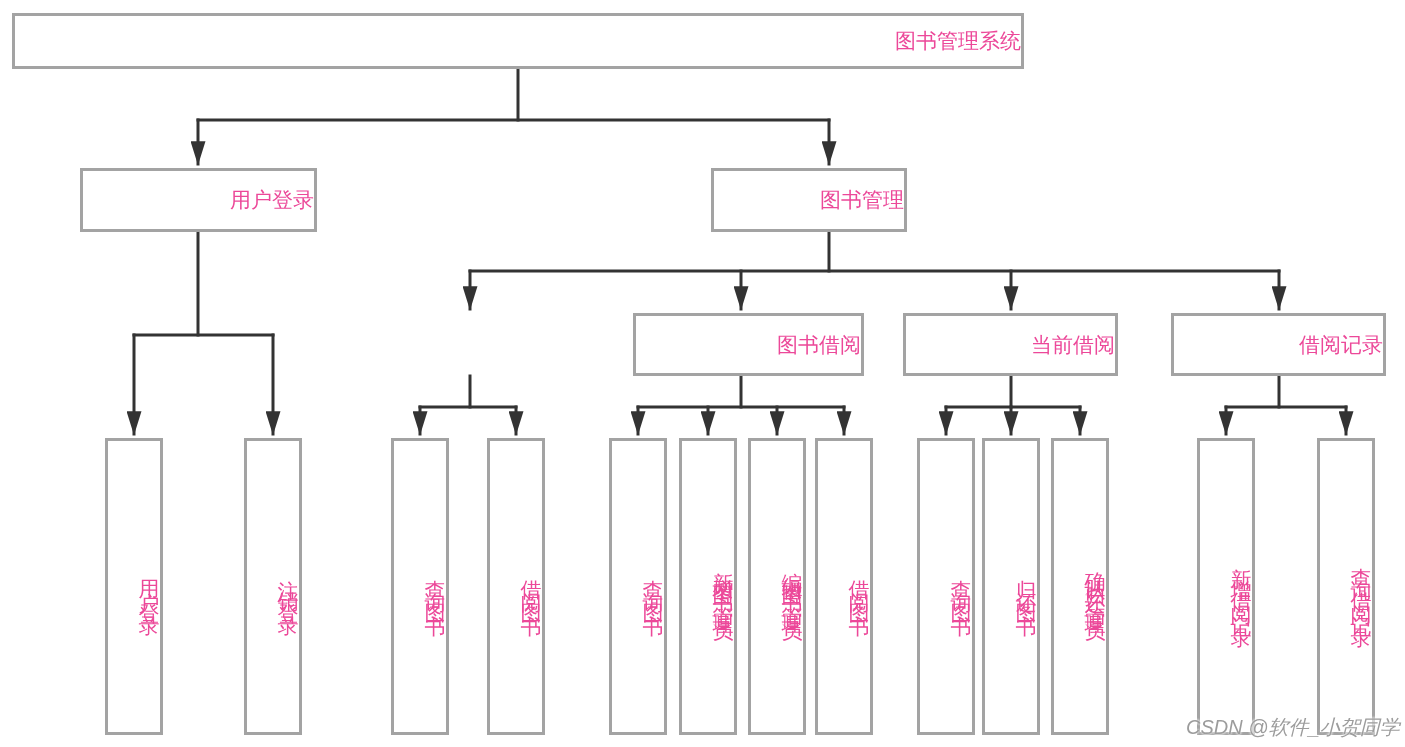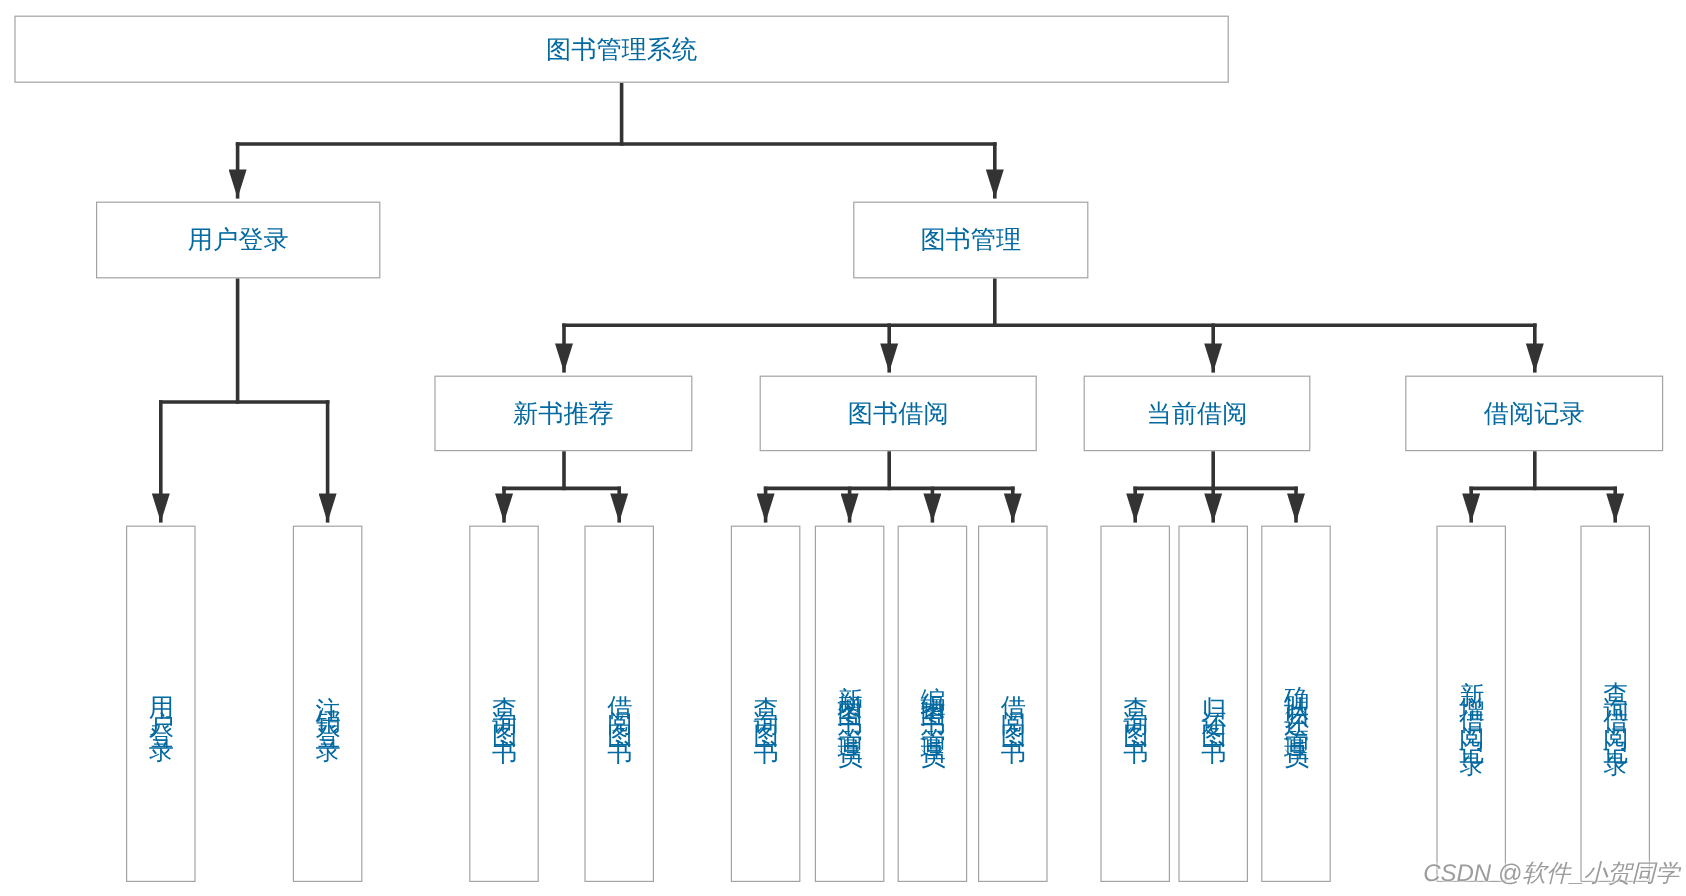--- a/index.html
+++ b/index.html
@@ -13,25 +13,25 @@
   }
   #connectors {
     position: absolute;
     left: 0; top: 0;
     width: 1405px; height: 747px;
   }
   .node {
     position: absolute;
     box-sizing: border-box;
     background: #ffffff;
-    border: 1px solid #a3a3a3;
+    border: 3px solid #a3a3a3;
     display: flex;
     align-items: center;
-    justify-content: center;
-    color: #0369a1;
+    justify-content: flex-end;
+    color: #ec4899;
     font-size: 21px;
     text-align: center;
     z-index: 2;
   }
   .leaf { width: 58px; top: 438px; height: 297px; }
   .leaf .vtext {
     writing-mode: vertical-rl;
     text-orientation: mixed;
     letter-spacing: 12px;
     line-height: 1;
@@ -109,27 +109,24 @@
     <span>图书管理系统</span>
   </div>
 
   <div class="node" style="left:80px; top:168px; width:237px; height:64px;">
     <span>用户登录</span>
   </div>
   <div class="node" style="left:711px; top:168px; width:196px; height:64px;">
     <span>图书管理</span>
   </div>
 
-  <div class="node" style="left:362px; top:313px; width:215px; height:63px;">
-    <span>新书推荐</span>
-  </div>
   <div class="node" style="left:633px; top:313px; width:231px; height:63px;">
     <span>图书借阅</span>
   </div>
-  <div class="node" style="left:903px; top:313px; width:189px; height:63px;">
+  <div class="node" style="left:903px; top:313px; width:215px; height:63px;">
     <span>当前借阅</span>
   </div>
   <div class="node" style="left:1171px; top:313px; width:215px; height:63px;">
     <span>借阅记录</span>
   </div>
 
   <div class="node leaf" style="left:105px;">
     <span class="vtext">用户登录</span>
   </div>
   <div class="node leaf" style="left:244px;">

